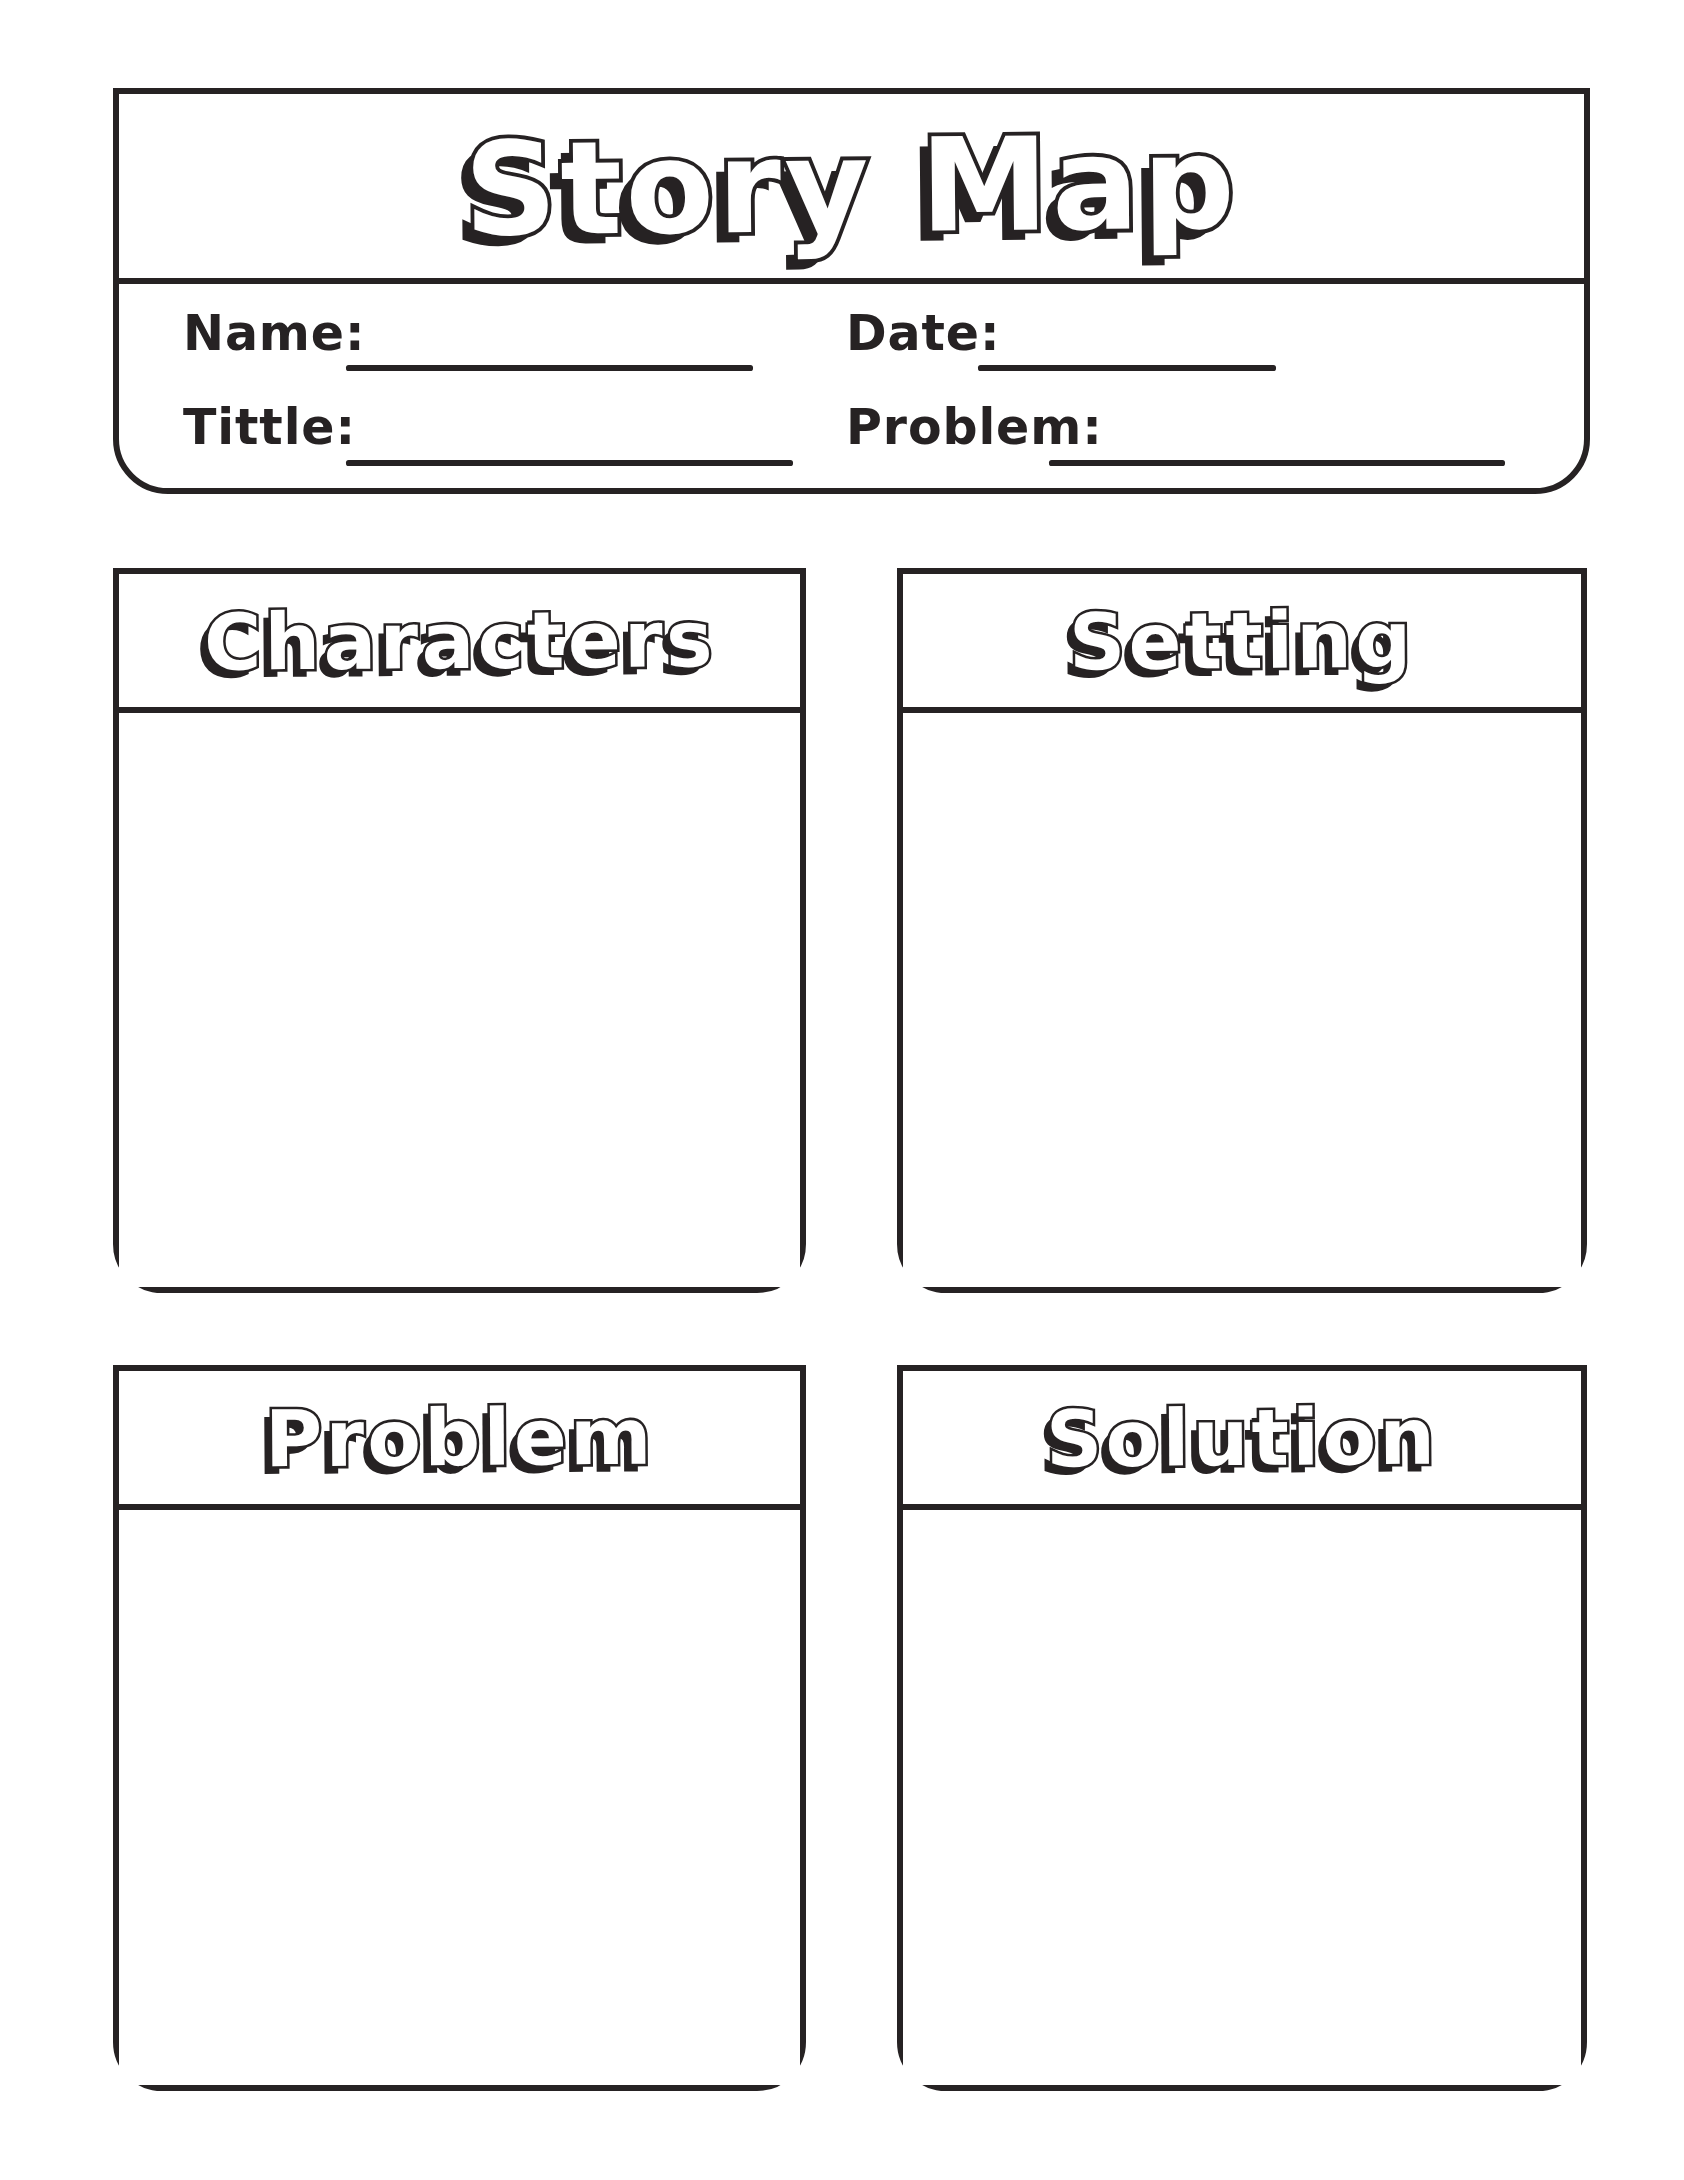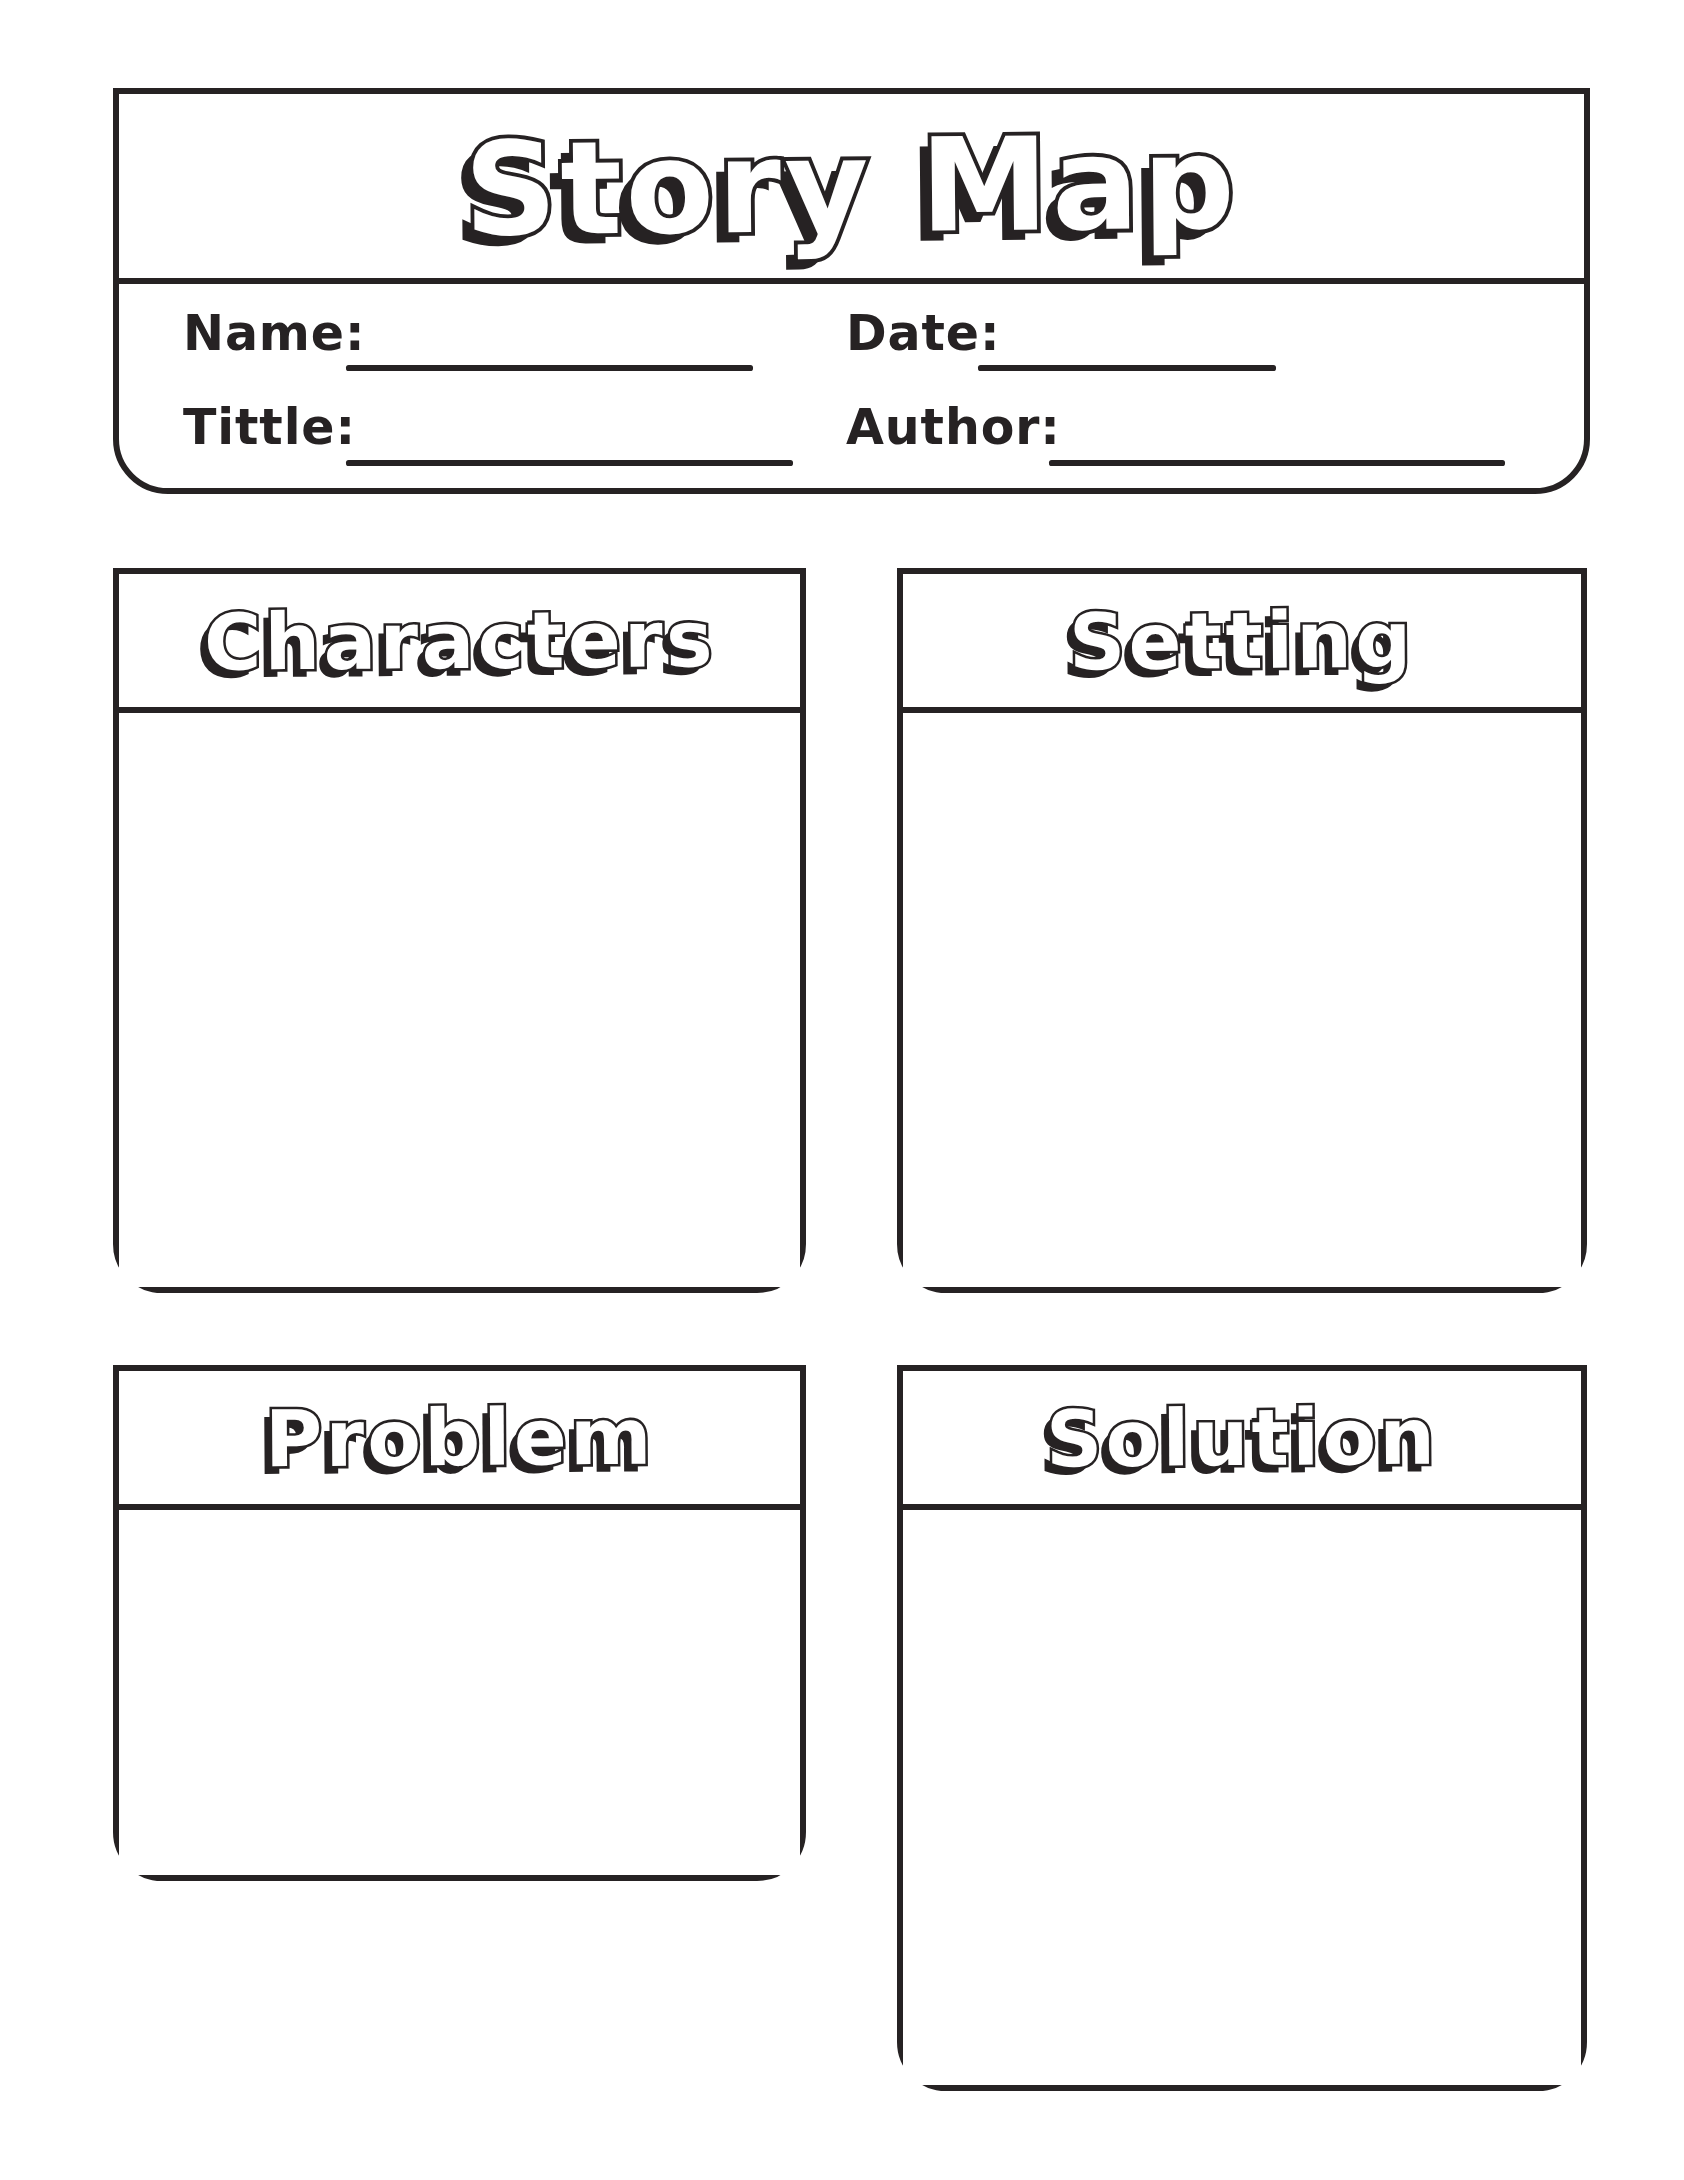--- a/index.html
+++ b/index.html
@@ -78,21 +78,21 @@
 
   
   .section-box{
     position:absolute;
     border:6px solid var(--ink);
     border-radius:0 0 49px 49px;
     background:var(--paper);
   }
   .box-characters{left:113px;  top:568px;  width:693px; height:725px;}
   .box-setting   {left:897px; top:568px;  width:690px; height:725px;}
-  .box-problem   {left:113px;  top:1365px; width:693px; height:516px;}
+  .box-problem   {left:113px;  top:1365px; width:693px; height:726px;}
   .box-solution  {left:897px; top:1365px; width:690px; height:726px;}
   .section-title-band{
     position:absolute;
     left:0; top:0; right:0;
     height:139px;
     border-bottom:6px solid var(--ink);
     display:flex;
     align-items:center;
     justify-content:center;
   }
@@ -120,21 +120,21 @@
     <div class="fields">
       <span class="field-label name-label">Name:</span>
       <div class="fill-line name-line"></div>
 
       <span class="field-label date-label">Date:</span>
       <div class="fill-line date-line"></div>
 
       <span class="field-label tittle-label">Tittle:</span>
       <div class="fill-line tittle-line"></div>
 
-      <span class="field-label author-label">Author:</span>
+      <span class="field-label author-label">Problem:</span>
       <div class="fill-line author-line"></div>
     </div>
   </div>
 
   <div class="section-box box-setting">
     <div class="section-title-band">
       <span class="bubble section-title">Setting</span>
     </div>
     <div class="writing-area"></div>
   </div>

